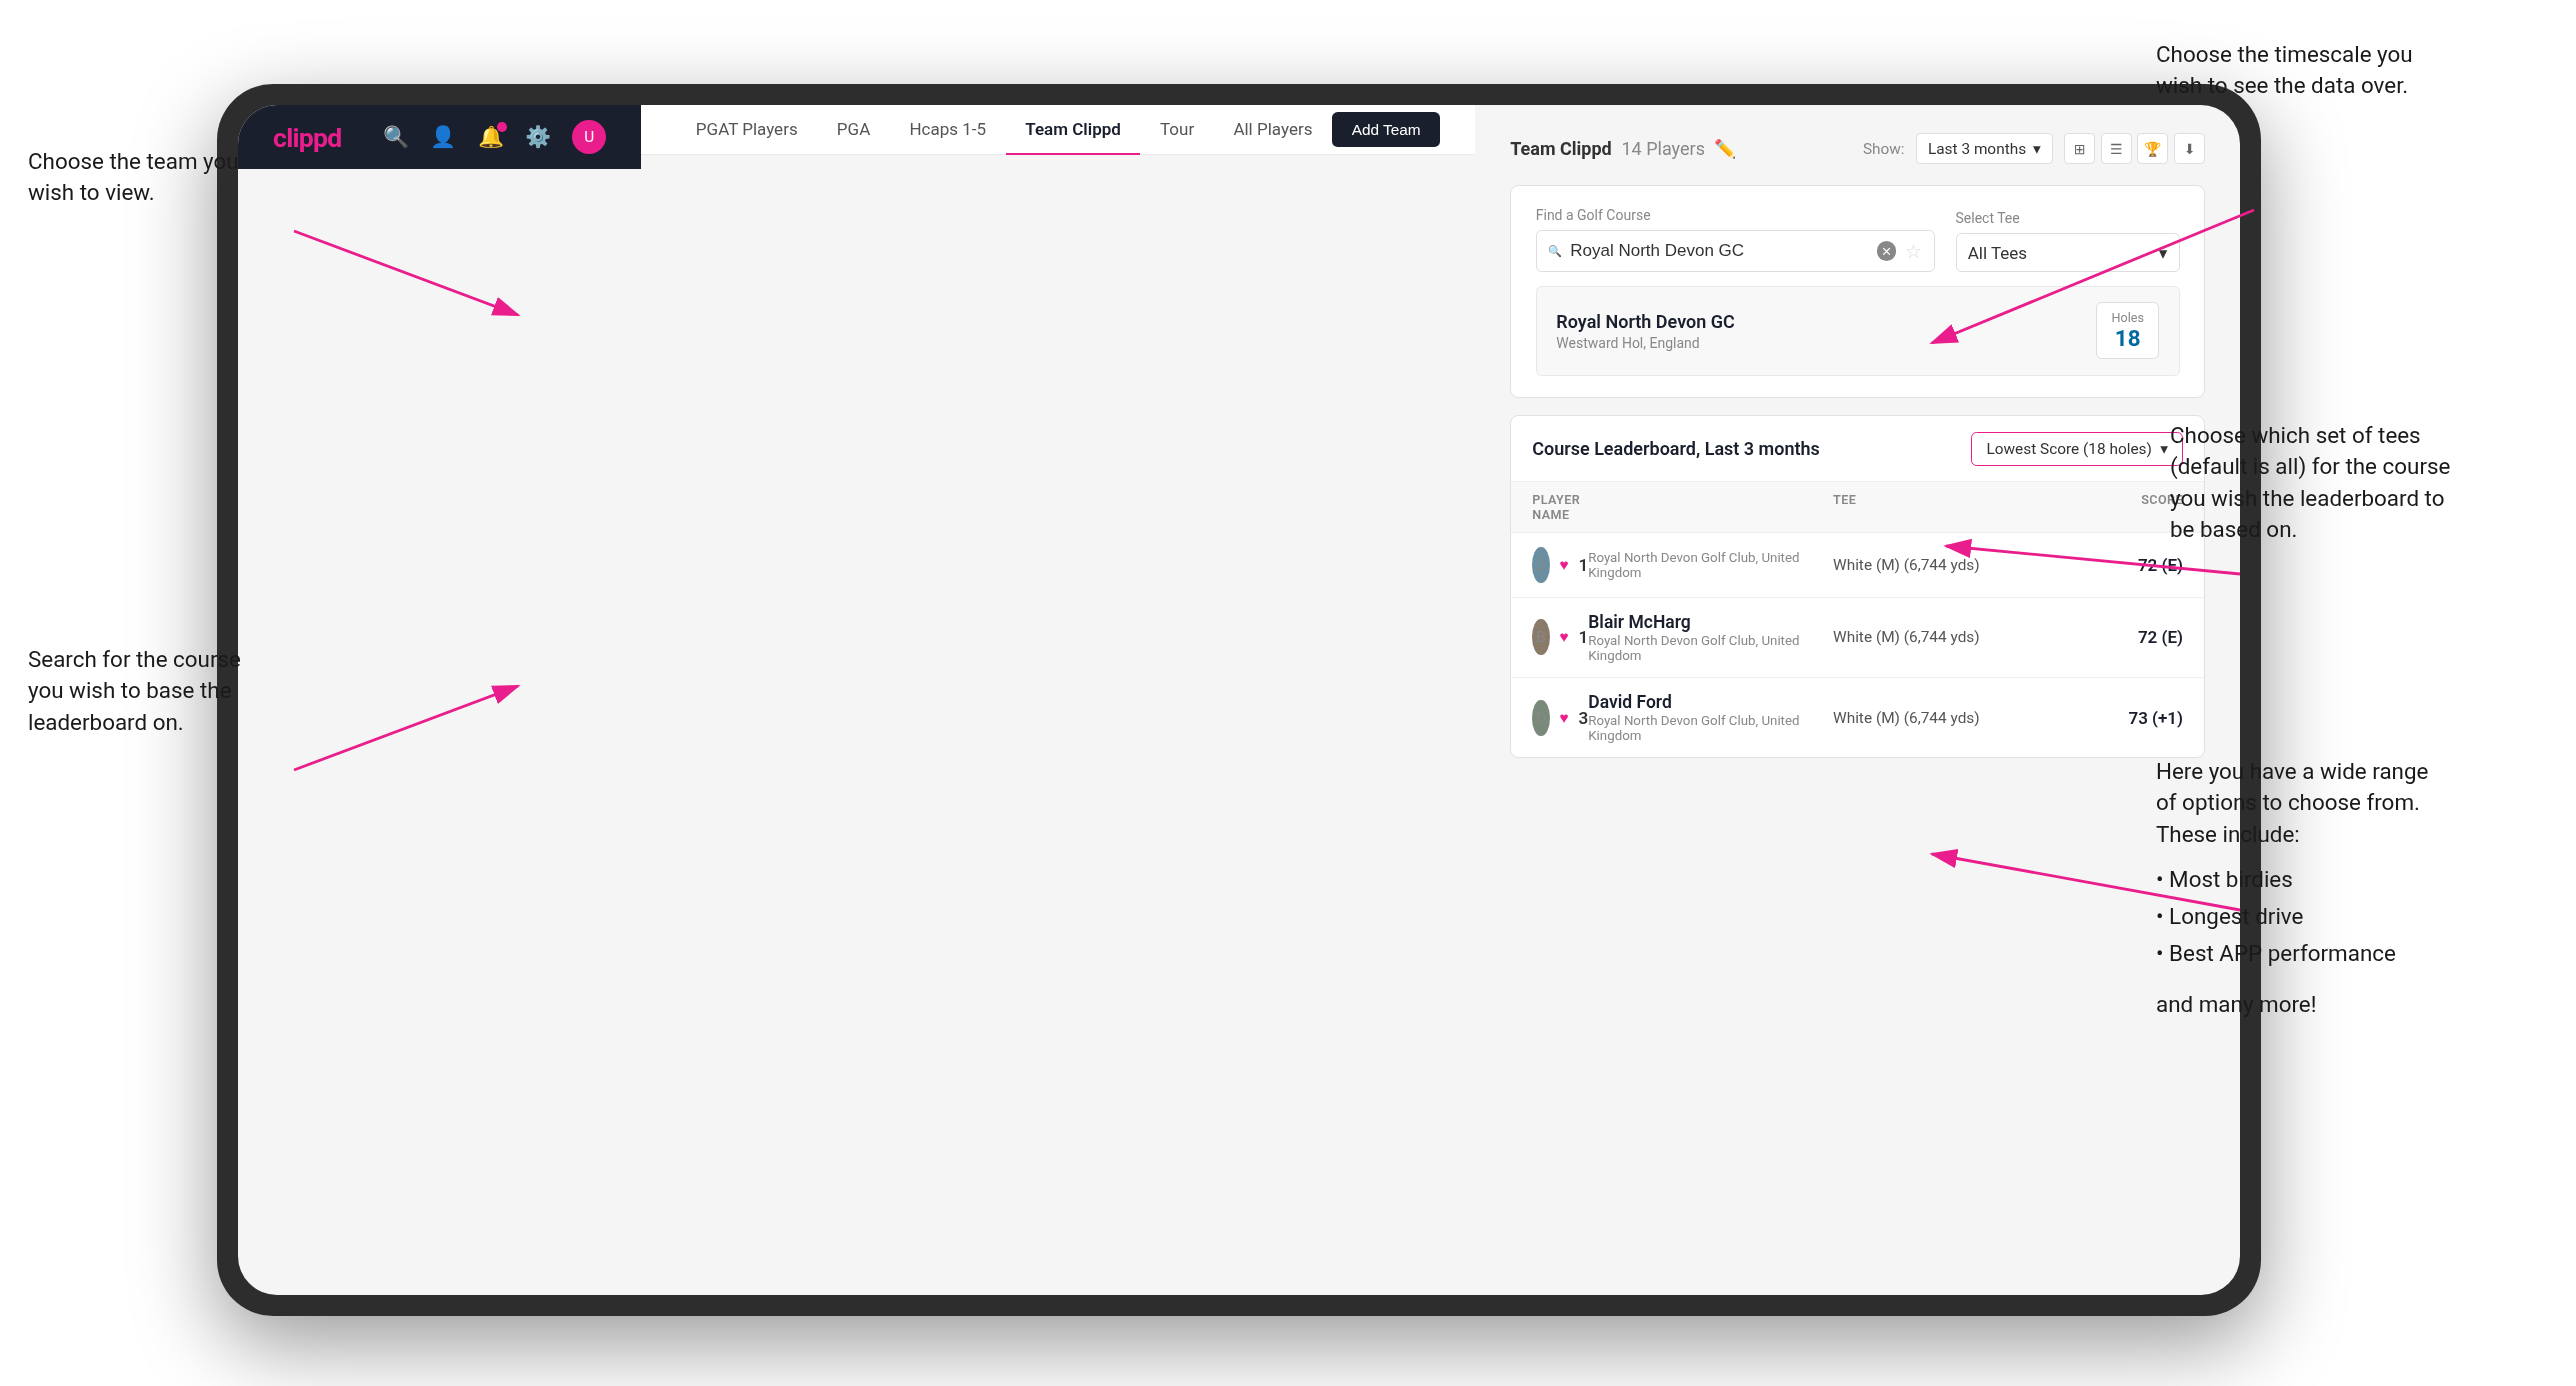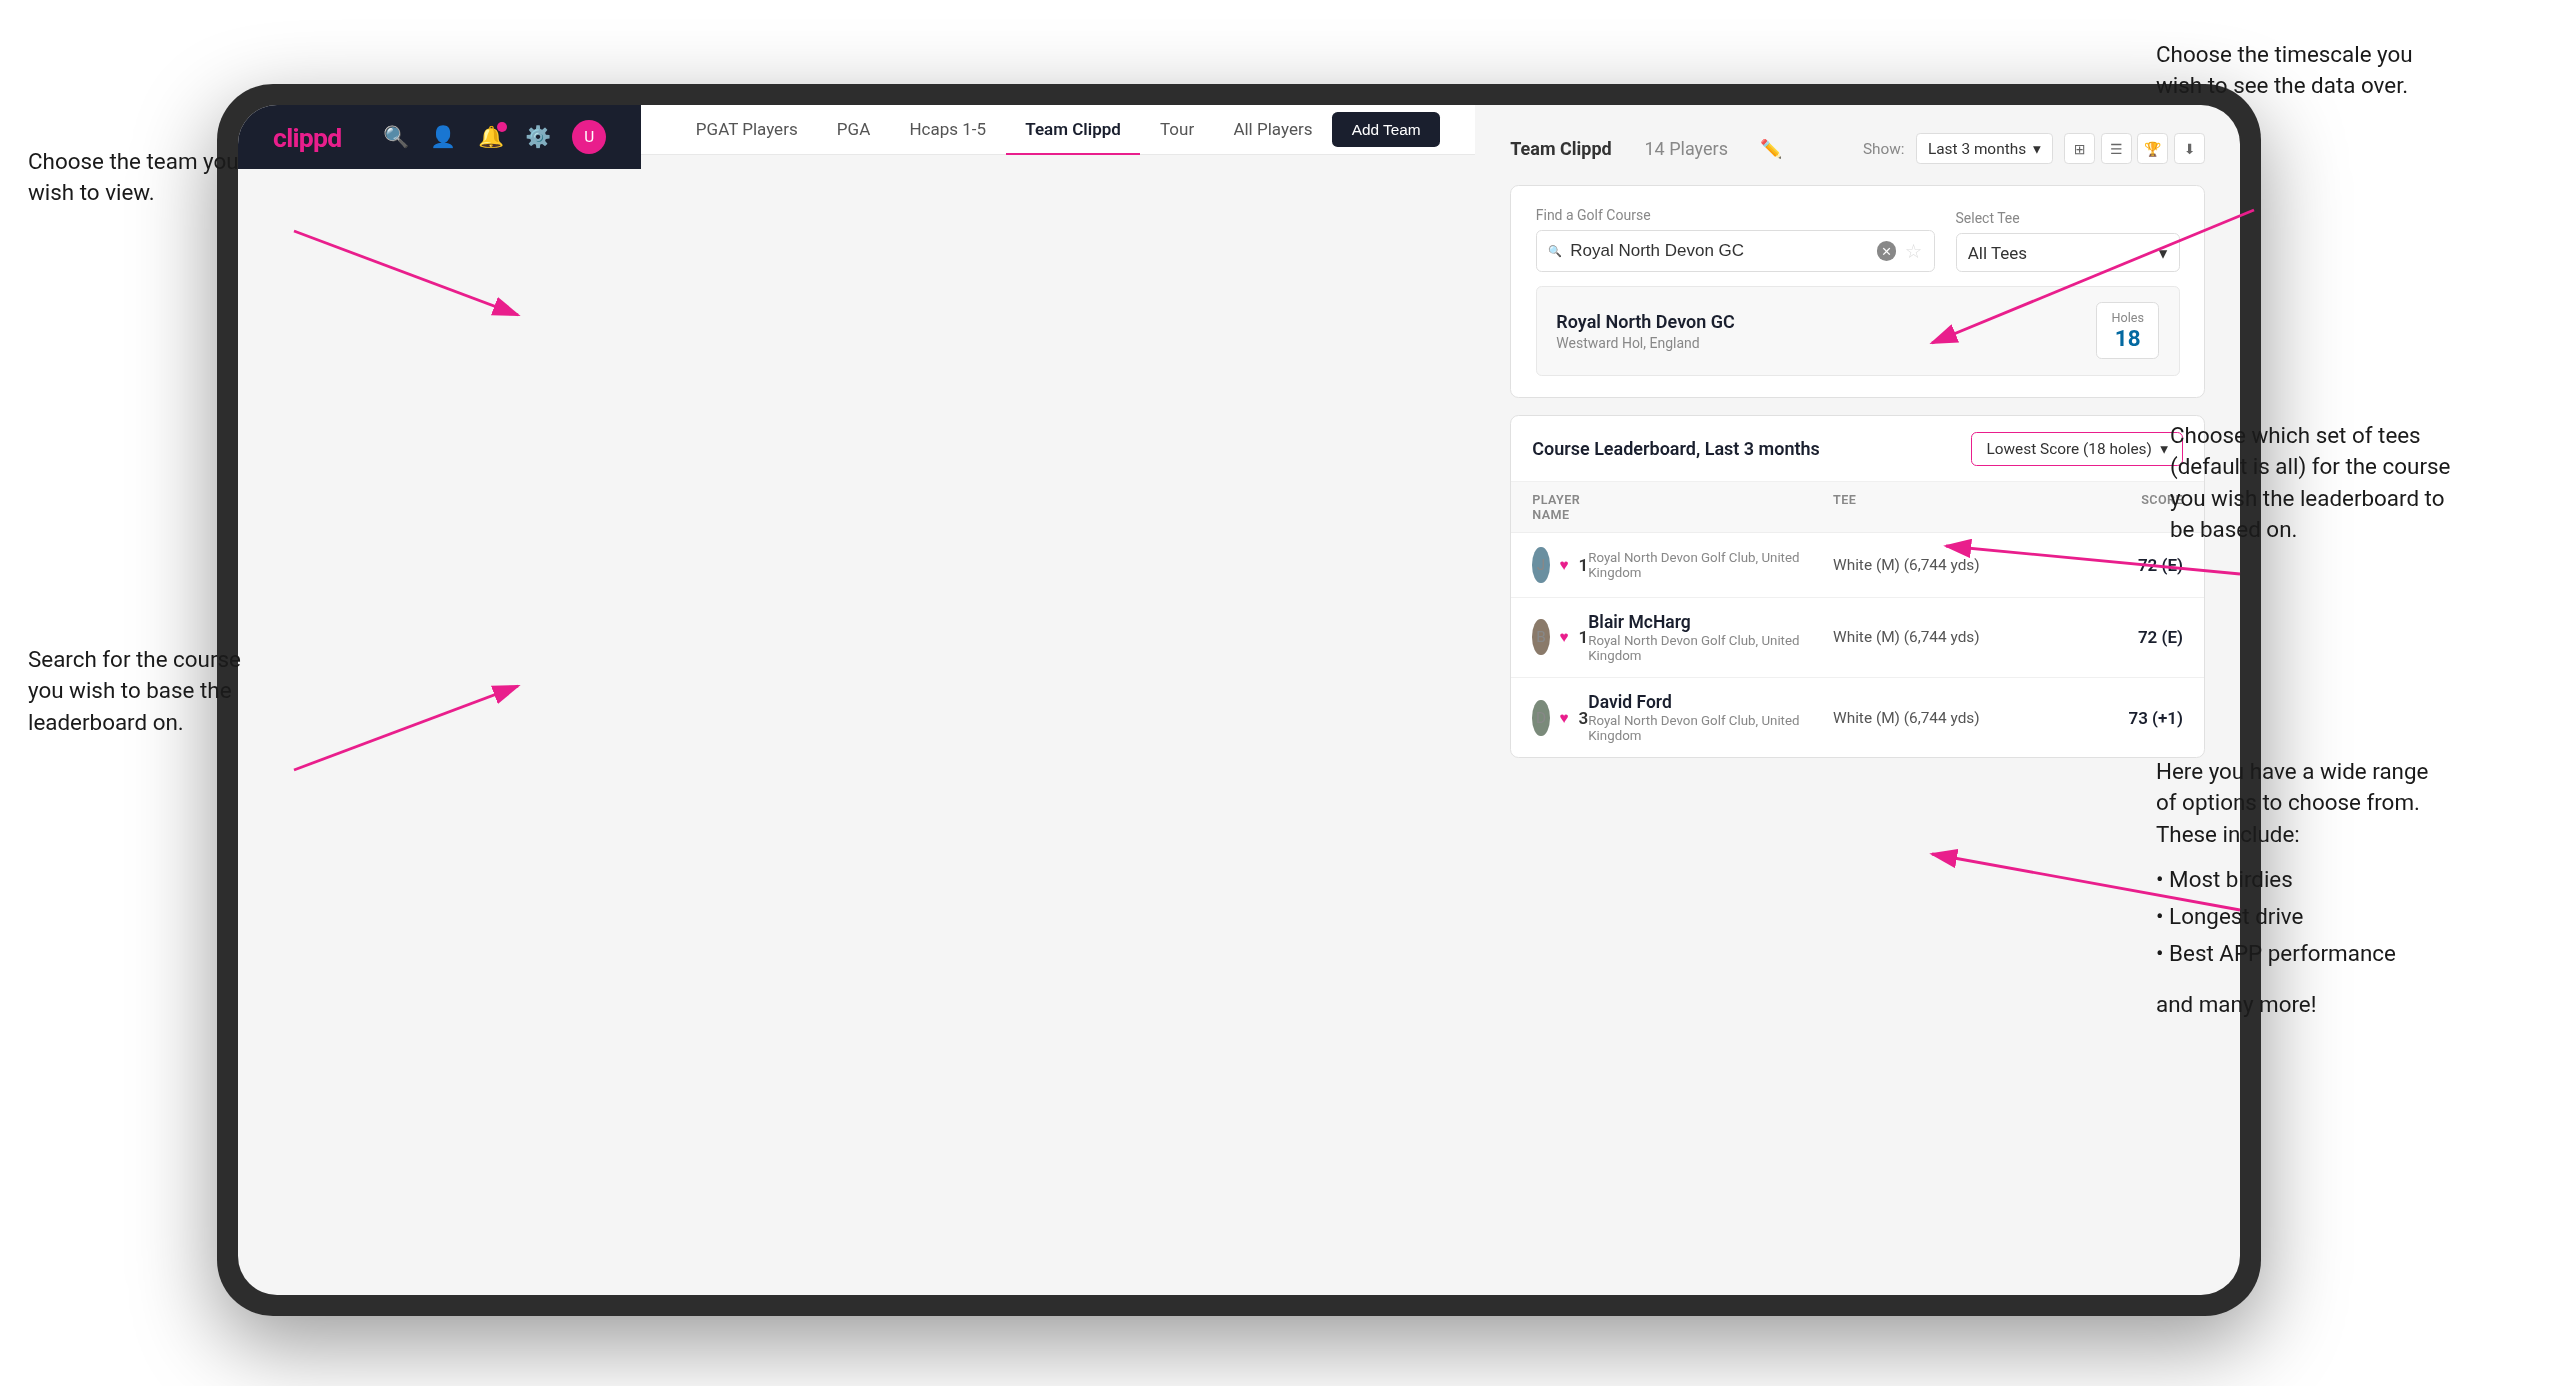--- a/index.html
+++ b/index.html
@@ -170,21 +170,20 @@
       font-size: 18px;
       color: #333;
       display: flex;
       align-items: center;
       gap: 9.8px;
     }
 
     .team-title span {
       color: #888;
       font-weight: 400;
-      margin-left: 23px;
     }
 
     .edit-icon {
       color: #888;
       cursor: pointer;
       font-size: 18px;
     }
 
     .show-controls {
       display: flex;

